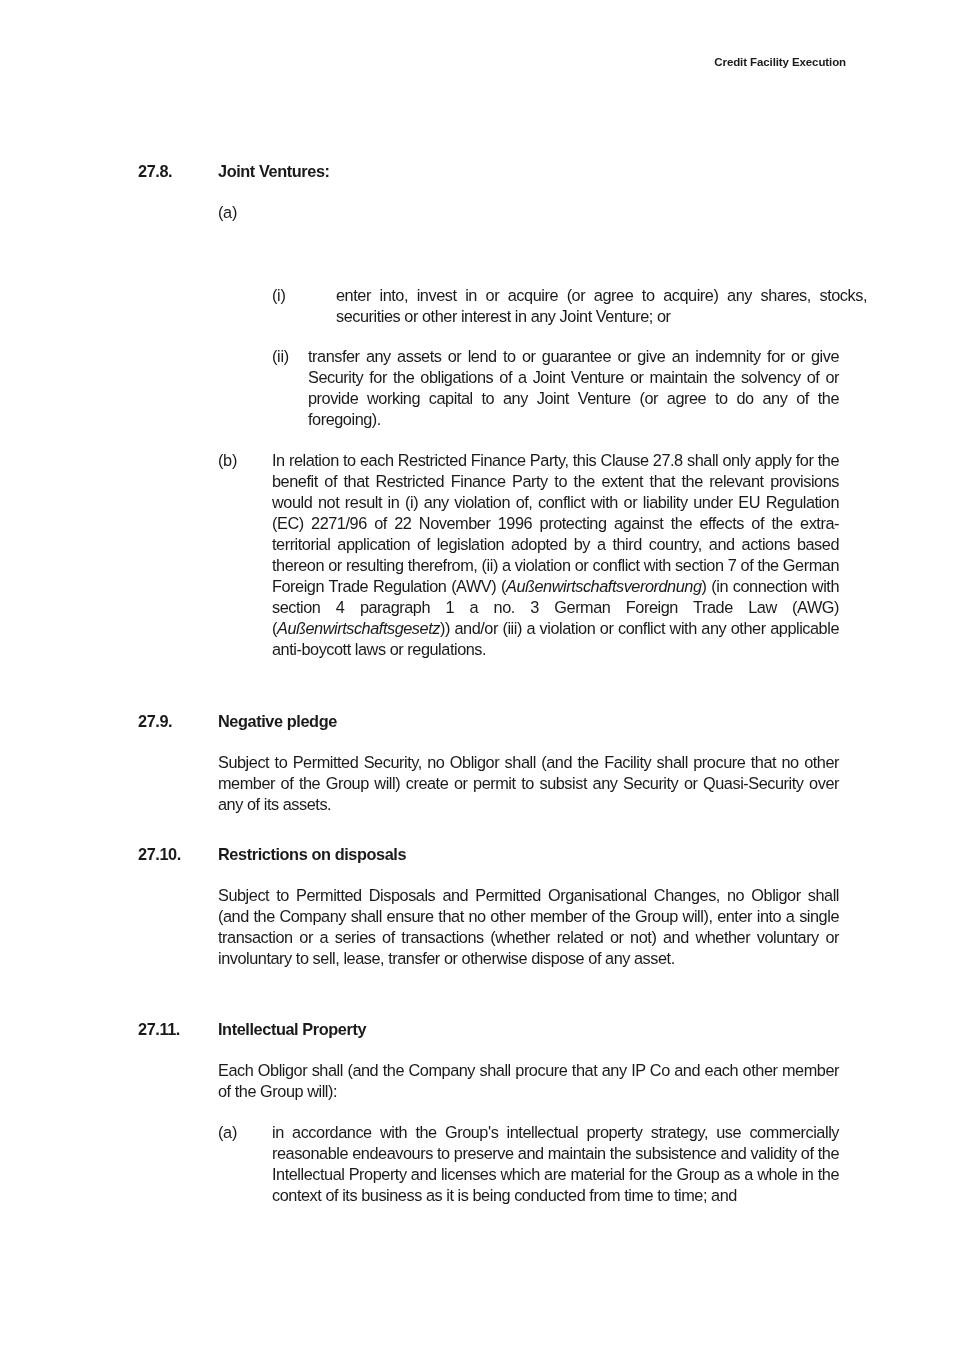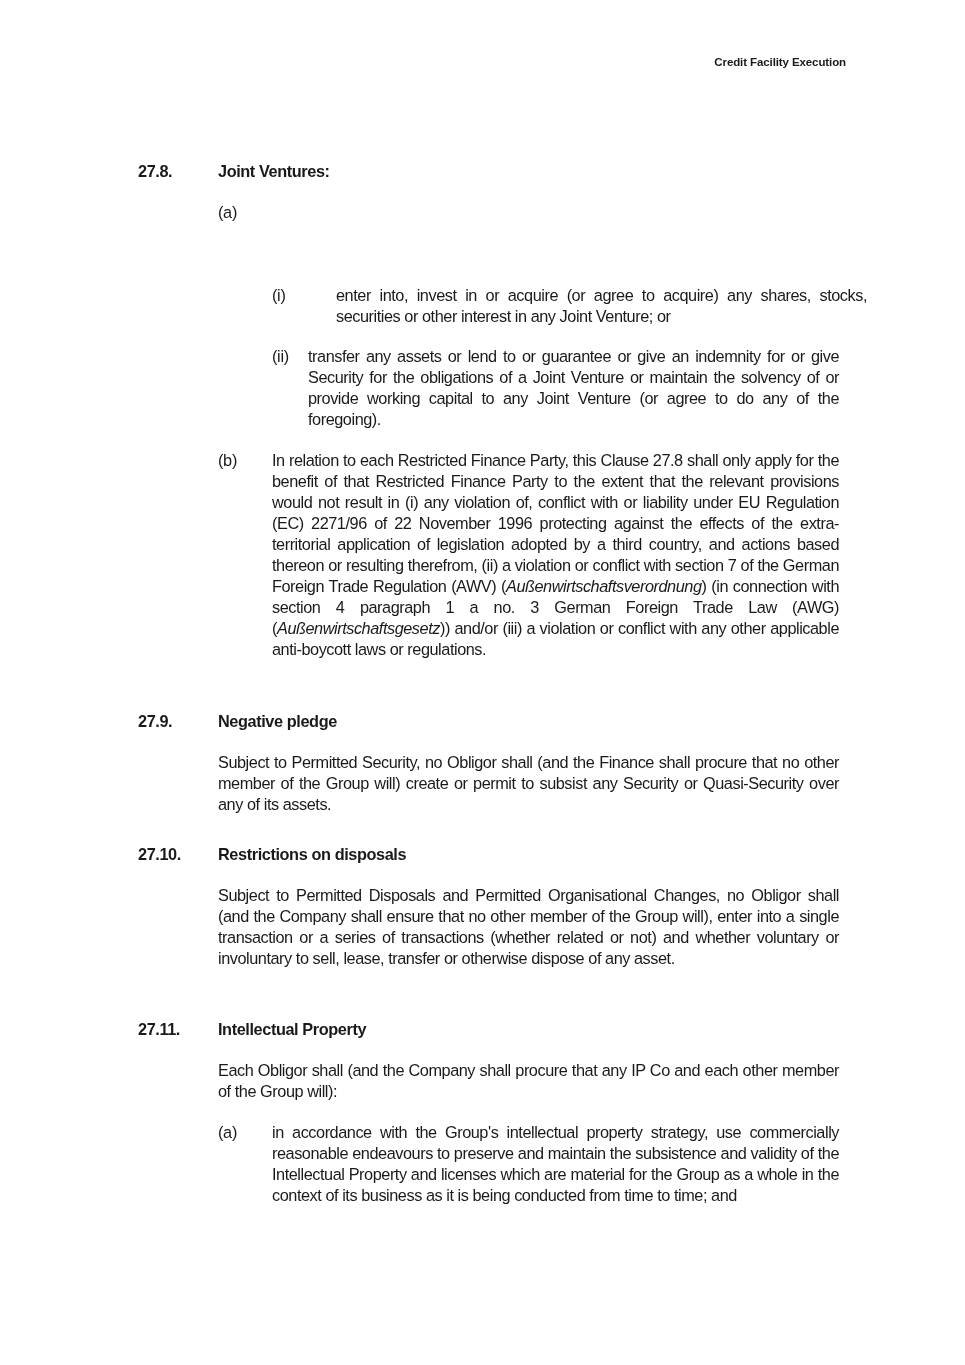--- a/index.html
+++ b/index.html
@@ -38,21 +38,21 @@
   <span class="lbl" style="left:272px; top:346px;text-align:center;">(ii)</span>
   <div class="para txt" style="left:308px; top:346px; width:531px;">transfer any assets or lend to or guarantee or give an indemnity for or give Security for the obligations of a Joint Venture or maintain the solvency of or provide working capital to any Joint Venture (or agree to do any of the foregoing).</div>
 
   <span class="lbl" style="left:218px; top:450px;">(b)</span>
   <div class="para txt" style="left:272px; top:450px; width:567px;"><span>In relation to each Restricted Finance Party, this Clause 27.8 shall only apply for the benefit of that Restricted Finance Party to the extent that the relevant provisions would not result in (i) any violation of, conflict with or liability under EU Regulation (EC) 2271/96 of 22 November 1996 protecting against the effects of the extra-territorial application of legislation adopted by a third country, and actions based thereon or resulting therefrom, (ii) a violation or conflict with section 7 of the German Foreign Trade Regulation (AWV) (</span><span class="ital">Außenwirtschaftsverordnung</span><span>) (in connection with section 4 paragraph 1 a no. 3 German Foreign Trade Law (AWG) (</span><span class="ital">Außenwirtschaftsgesetz</span><span>)) and/or (iii) a violation or conflict with any other applicable anti-boycott laws or regulations.</span></div>
 
   <div class="heading" style="top:711px;">
     <span class="num">27.9.</span>
     <span class="title">Negative pledge</span>
   </div>
-  <div class="para txt" style="left:218px; top:752px; width:621px;">Subject to Permitted Security, no Obligor shall (and the Finance shall procure that no other member of the Group will) create or permit to subsist any Security or Quasi-Security over any of its assets.</div>
+  <div class="para txt" style="left:218px; top:752px; width:621px;">Subject to Permitted Security, no Obligor shall (and the Facility shall procure that no other member of the Group will) create or permit to subsist any Security or Quasi-Security over any of its assets.</div>
 
   <div class="heading" style="top:844px;">
     <span class="num">27.10.</span>
     <span class="title">Restrictions on disposals</span>
   </div>
   <div class="para txt" style="left:218px; top:885px; width:621px;">Subject to Permitted Disposals and Permitted Organisational Changes, no Obligor shall (and the Company shall ensure that no other member of the Group will), enter into a single transaction or a series of transactions (whether related or not) and whether voluntary or involuntary to sell, lease, transfer or otherwise dispose of any asset.</div>
 
   <div class="heading" style="top:1019px;">
     <span class="num">27.11.</span>
     <span class="title">Intellectual Property</span>

